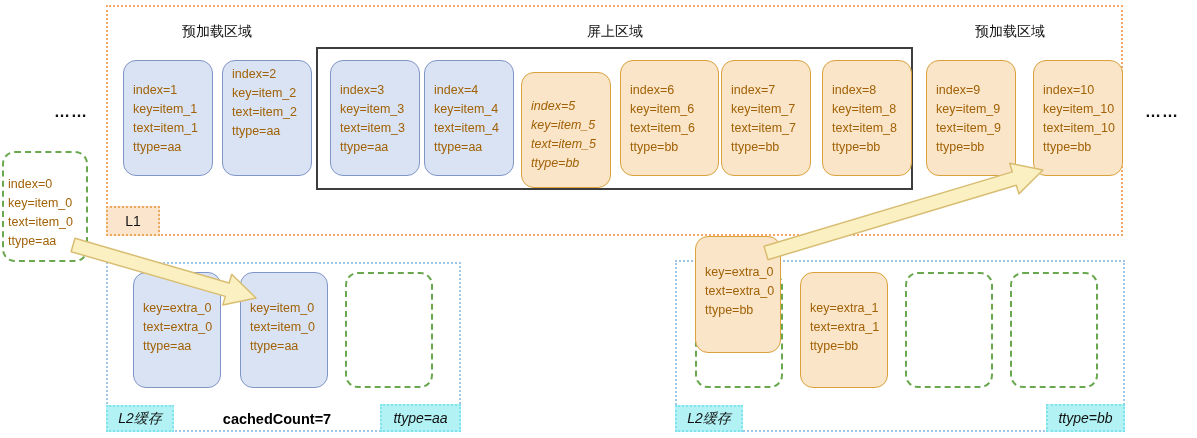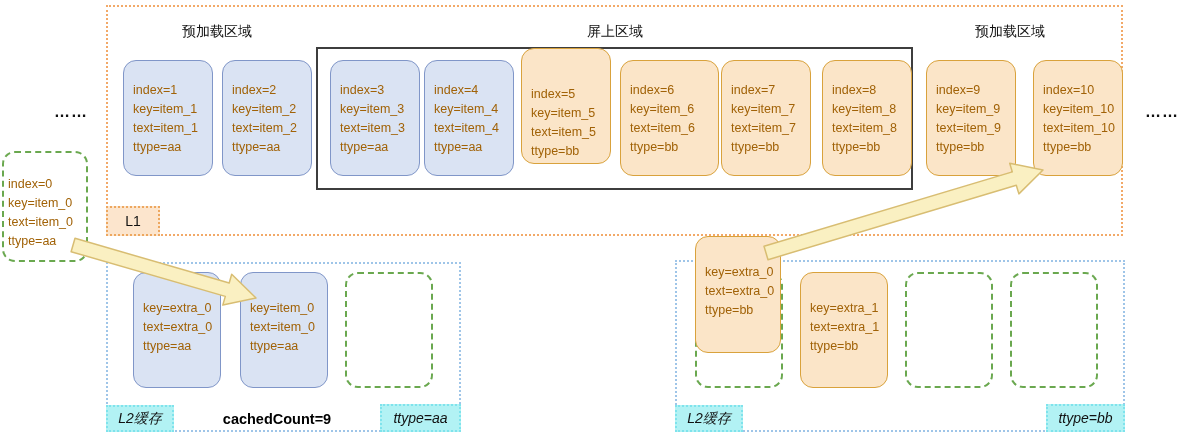--- a/index.html
+++ b/index.html
@@ -59,55 +59,55 @@
   <div class="onscreen-box"></div>
   <div class="l1-badge">L1</div>
 
   <div class="ellipsis el-left">……</div>
   <div class="ellipsis el-right">……</div>
 
   <div class="l2-region l2-left"></div>
   <div class="l2-region l2-right"></div>
 
   <div class="badge-cyan b-l2-left">L2缓存</div>
-  <div class="cached-count cc-left">cachedCount=9</div>
+  <div class="cached-count cc-left">cachedCount=7</div>
   <div class="badge-cyan b-ttype-left">ttype=aa</div>
 
   <div class="badge-cyan b-l2-right">L2缓存</div>
   <div class="badge-cyan b-ttype-right">ttype=bb</div>
 
   <svg id="arrows" width="1197" height="438">
     <polygon points="71.1,251.7 225.3,296.4 222.8,305.1 256,298 231.7,274.3 229.2,283.0 75.0,238.3" fill="#faf0c2" stroke="#d8bd72" stroke-width="1.5" stroke-linejoin="round"></polygon>
     <polygon points="768.0,259.7 1016.3,185.3 1018.9,193.9 1043,170 1009.7,163.3 1012.3,171.9 764.0,246.3" fill="#faf0c2" stroke="#d8bd72" stroke-width="1.5" stroke-linejoin="round"></polygon>
   </svg>
 <div class="card blue" style="left: 123px; top: 60px; width: 90px; height: 116px; padding-top: 20px;">
       <div class="line">index=1</div>
       <div class="line">key=item_1</div>
       <div class="line">text=item_1</div>
       <div class="line">ttype=aa</div>
     </div>
-    <div class="card blue" style="left: 222px; top: 60px; width: 90px; height: 116px; padding-top: 20px;">
+    <div class="card blue" style="left: 222px; top: 60px; width: 90px; height: 116px; padding-top: 4px;">
       <div class="line">index=2</div>
       <div class="line">key=item_2</div>
       <div class="line">text=item_2</div>
       <div class="line">ttype=aa</div>
     </div>
     <div class="card blue" style="left: 330px; top: 60px; width: 90px; height: 116px; padding-top: 20px;">
       <div class="line">index=3</div>
       <div class="line">key=item_3</div>
       <div class="line">text=item_3</div>
       <div class="line">ttype=aa</div>
     </div>
     <div class="card blue" style="left: 424px; top: 60px; width: 90px; height: 116px; padding-top: 20px;">
       <div class="line">index=4</div>
       <div class="line">key=item_4</div>
       <div class="line">text=item_4</div>
       <div class="line">ttype=aa</div>
     </div>
-    <div class="card orange" style="left: 521px; top: 48px; width: 90px; height: 116px; padding-top: 36px;">
+    <div class="card orange" style="left: 521px; top: 72px; width: 90px; height: 116px; padding-top: 24px; font-style: italic;">
       <div class="line">index=5</div>
       <div class="line">key=item_5</div>
       <div class="line">text=item_5</div>
       <div class="line">ttype=bb</div>
     </div>
     <div class="card orange" style="left: 620px; top: 60px; width: 99px; height: 116px; padding-top: 20px;">
       <div class="line">index=6</div>
       <div class="line">key=item_6</div>
       <div class="line">text=item_6</div>
       <div class="line">ttype=bb</div>

